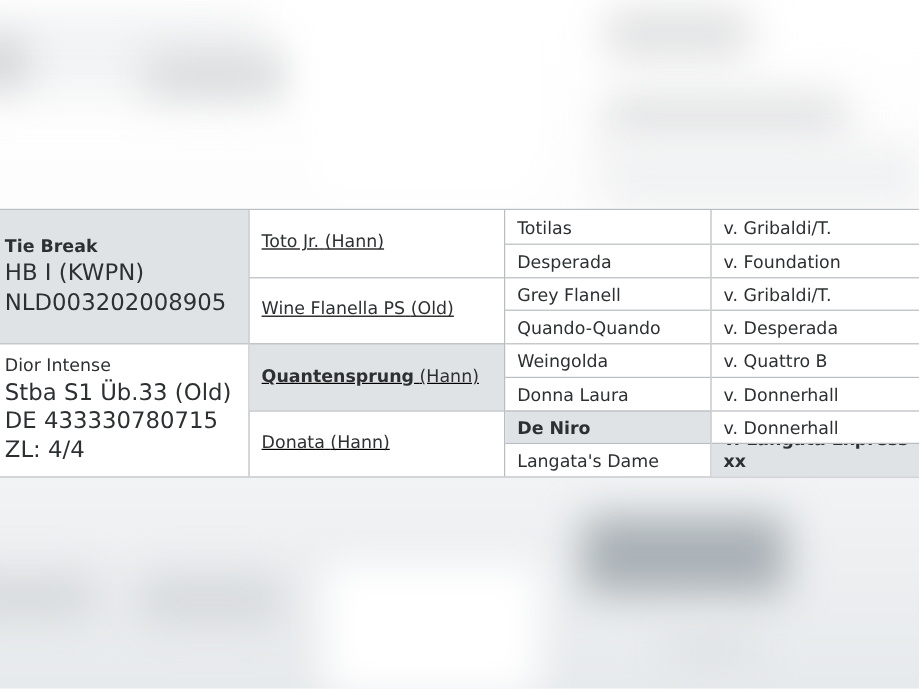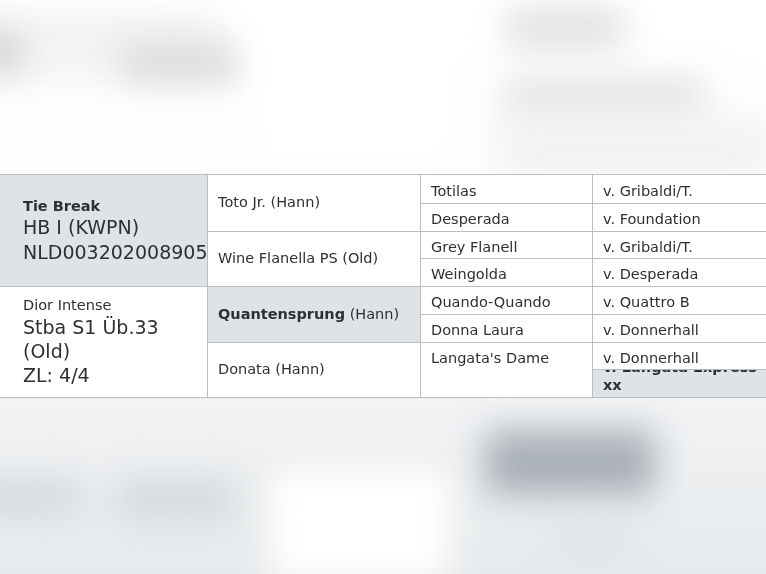--- a/index.html
+++ b/index.html
@@ -42,38 +42,38 @@
     box-sizing: border-box;
     box-shadow: 0 0 0 0 rgba(0,0,0,0);
   }
 
   .col {
     display: flex;
     flex-direction: column;
     box-sizing: border-box;
   }
   .col-1 { width: 207px; }
-  .col-2 { width: 213px; border-left: 1px solid #b9bcc0; }
+  .col-2 { width: 213px; border-left: 1px solid #b9bcc0; text-decoration: underline; }
   .col-3 { width: 172px; border-left: 1px solid #b9bcc0; }
   .col-4 { width: 174px; border-left: 1px solid #b9bcc0; }
 
   .cell {
     box-sizing: border-box;
     display: flex;
     flex-direction: column;
     justify-content: center;
     padding: 2px 8px 2px 10px;
     font-size: 14.5px;
     color: #2d3033;
     line-height: 1.28;
     overflow: hidden;
   }
   .cell + .cell { border-top: 1px solid #b9bcc0; justify-content: center; }
 
-  .col-1 .cell { height: 111px; padding-left: 23px; }
+  .col-1 .cell { height: 111px; padding-left: 4px; }
   .col-1 .cell:first-child { height: 111px; }
   .col-2 .cell { height: 55.5px; }
   .col-3 .cell, .col-4 .cell { height: 27.75px; justify-content: flex-end; }
 
   .shaded { background: #dfe3e6; }
 
   .nm-bold { font-weight: bold; }
   .nm-line { white-space: nowrap; }
   .suffix { font-weight: normal; }
 
@@ -102,20 +102,21 @@
 
   <div class="col col-1">
     <div class="cell shaded">
       <div class="nm-line nm-bold">Tie Break</div>
       <div class="id-line">HB I (KWPN)</div>
       <div class="id-line">NLD003202008905</div>
     </div>
     <div class="cell">
       <div class="nm-line"> Dior Intense</div>
       <div class="id-line">Stba S1 Üb.33 (Old)</div>
+      <div class="id-line">DE 433330780715</div>
       <div class="id-line">ZL: 4/4</div>
     </div>
   </div>
 
   <div class="col col-2">
     <div class="cell">
       <div class="nm-line"><span>Toto Jr.</span> <span class="suffix">(Hann)</span></div>
     </div>
     <div class="cell">
       <div class="nm-line"><span>Wine Flanella PS</span> <span class="suffix">(Old)</span></div>
@@ -132,27 +133,30 @@
     <div class="cell">
         <span>Totilas</span>
       </div>
     <div class="cell">
         <span>Desperada</span>
       </div>
     <div class="cell">
         <span>Grey Flanell</span>
       </div>
     <div class="cell">
+        <span>Quando-Quando</span>
+      </div>
+    <div class="cell">
         <span>Weingolda</span>
       </div>
     <div class="cell">
-        <span>Quando-Quando</span>
+        <span>Donna Laura</span>
       </div>
-    <div class="cell">
-        <span>Donna Laura</span>
+    <div class="cell shaded">
+        <span class="nm-bold">De Niro</span>
       </div>
     <div class="cell">
         <span>Langata's Dame</span>
       </div>
   </div>
 
   <div class="col col-4">
     <div class="cell">
         <span>v. Gribaldi/T.</span>
       </div>

